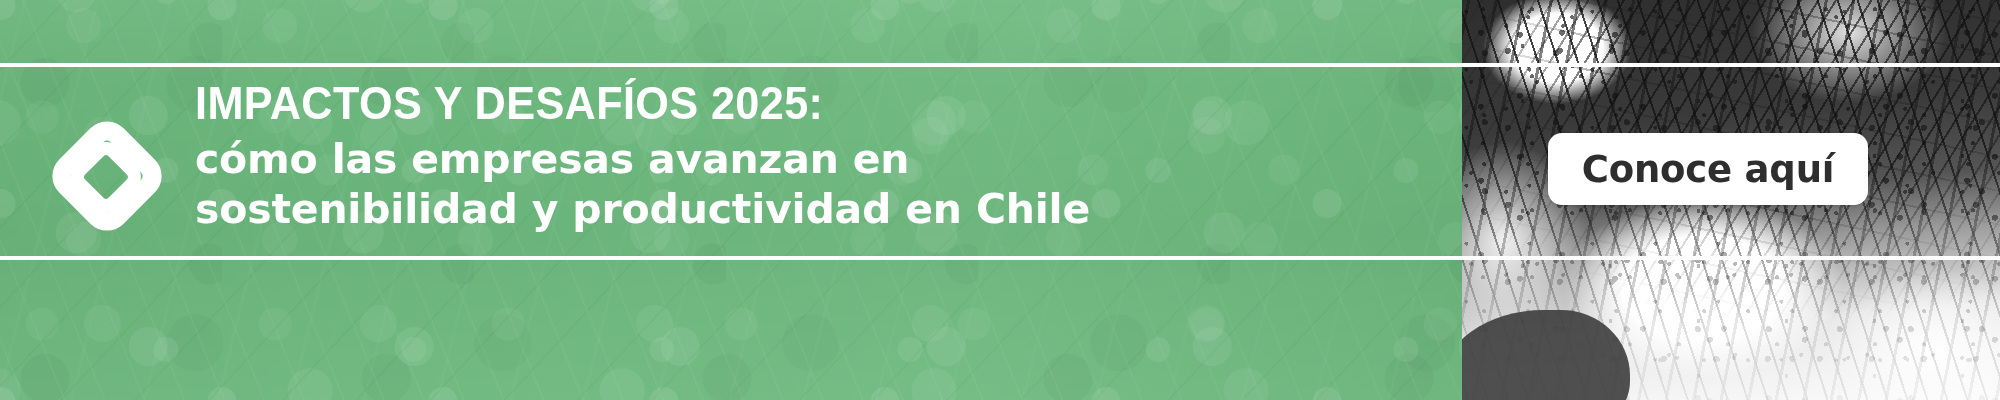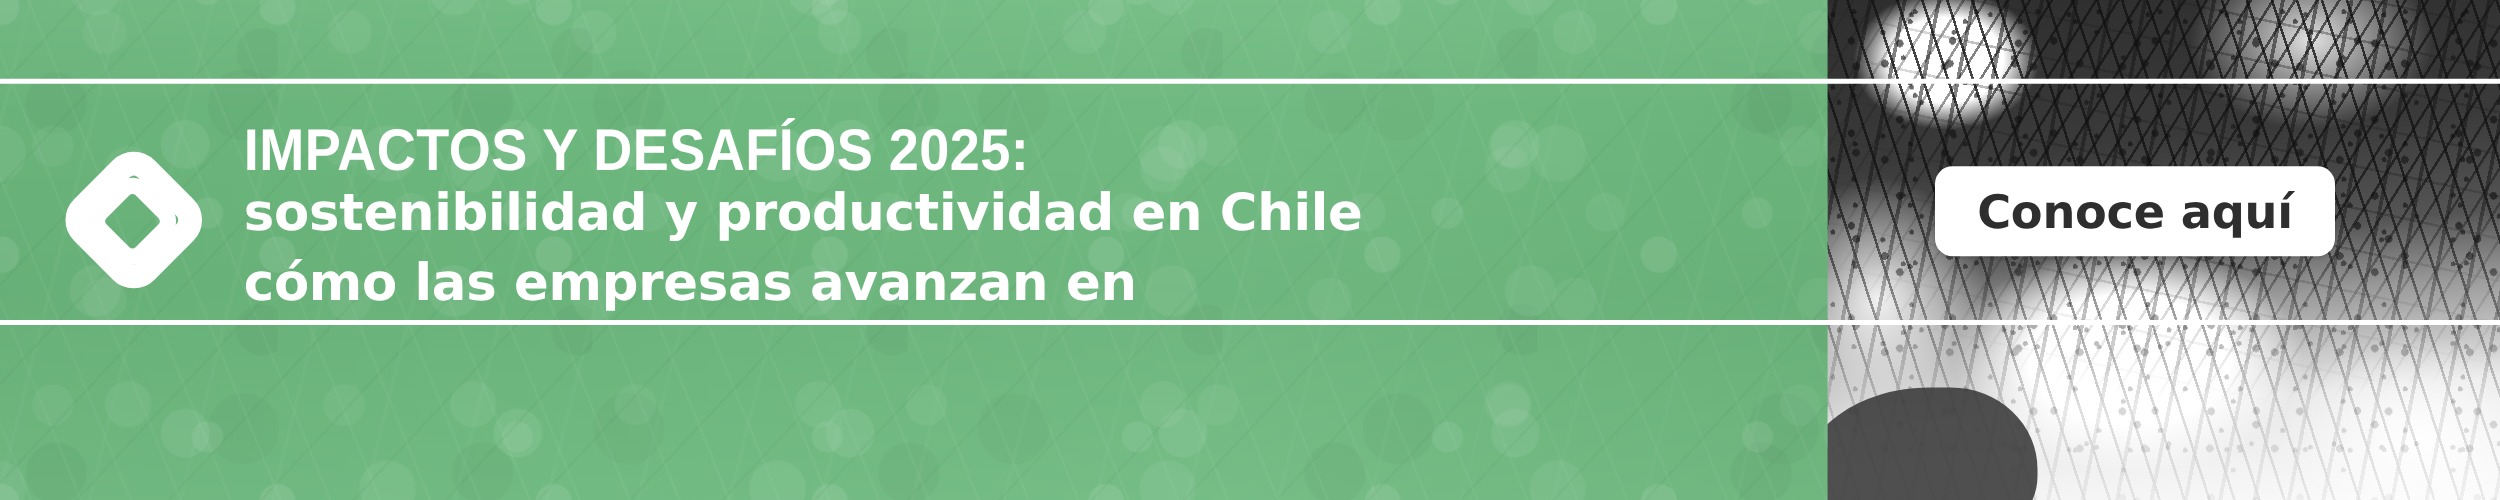--- a/index.html
+++ b/index.html
@@ -176,21 +176,21 @@
     top: 106px;
     width: 124px;
     height: 140px;
   }
   .logo-mark svg { display: block; width: 100%; height: 100%; }
 
   
   .copy {
     position: absolute;
     left: 195px;
-    top: 95px;
+    top: 78px;
     width: 1100px;
   }
   .headline {
     margin: 0;
     font-family: "Liberation Sans", sans-serif;
     font-weight: 700;
     font-size: 47px;
     line-height: 50px;
     letter-spacing: 0.4px;
     color: #ffffff;
@@ -265,21 +265,21 @@
 
         <rect x="26" y="34" width="72" height="72" rx="14" ry="14" transform="rotate(45 62 70)" fill="none" stroke="#ffffff" stroke-width="19"></rect>
 
         <rect x="38" y="48" width="46" height="46" rx="10" ry="10" transform="rotate(45 61 71)" fill="none" stroke="#ffffff" stroke-width="13"></rect>
       </g>
     </svg>
   </div>
 
   <div class="copy">
     <h1 class="headline">IMPACTOS Y DESAFÍOS 2025:</h1>
+    <p class="subline first">cómo las empresas avanzan en</p>
     <p class="subline">sostenibilidad y productividad en Chile</p>
-    <p class="subline first">cómo las empresas avanzan en</p>
   </div>
 
   <button class="cta">
     <span class="cta-label">Conoce aquí</span>
   </button>
 
 </div>
 
 </body></html>

